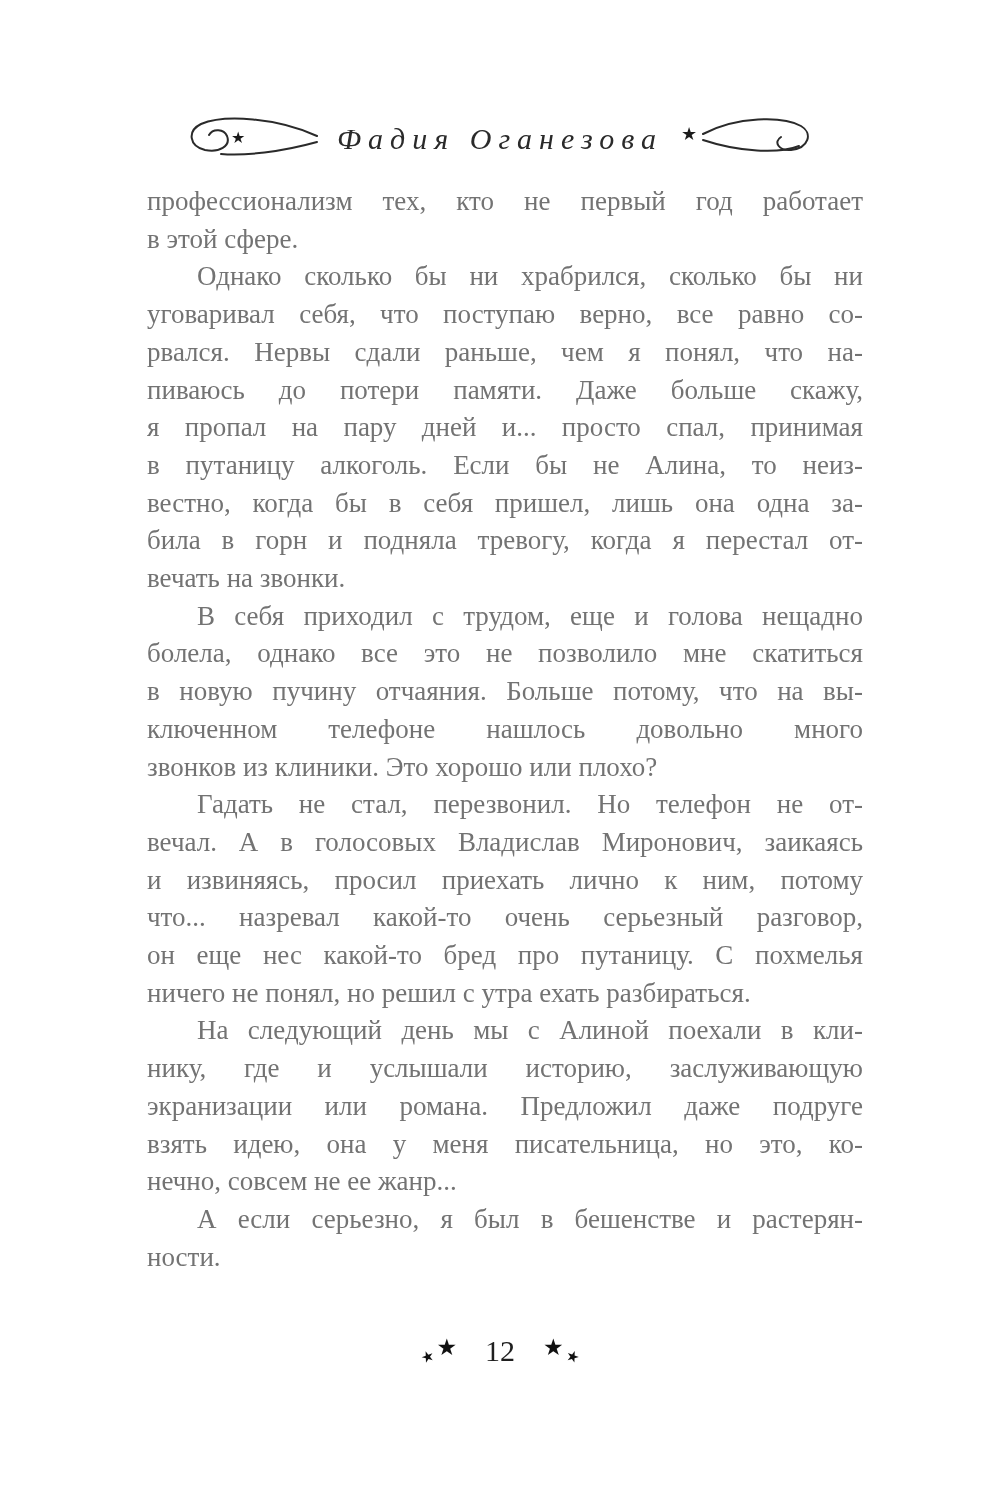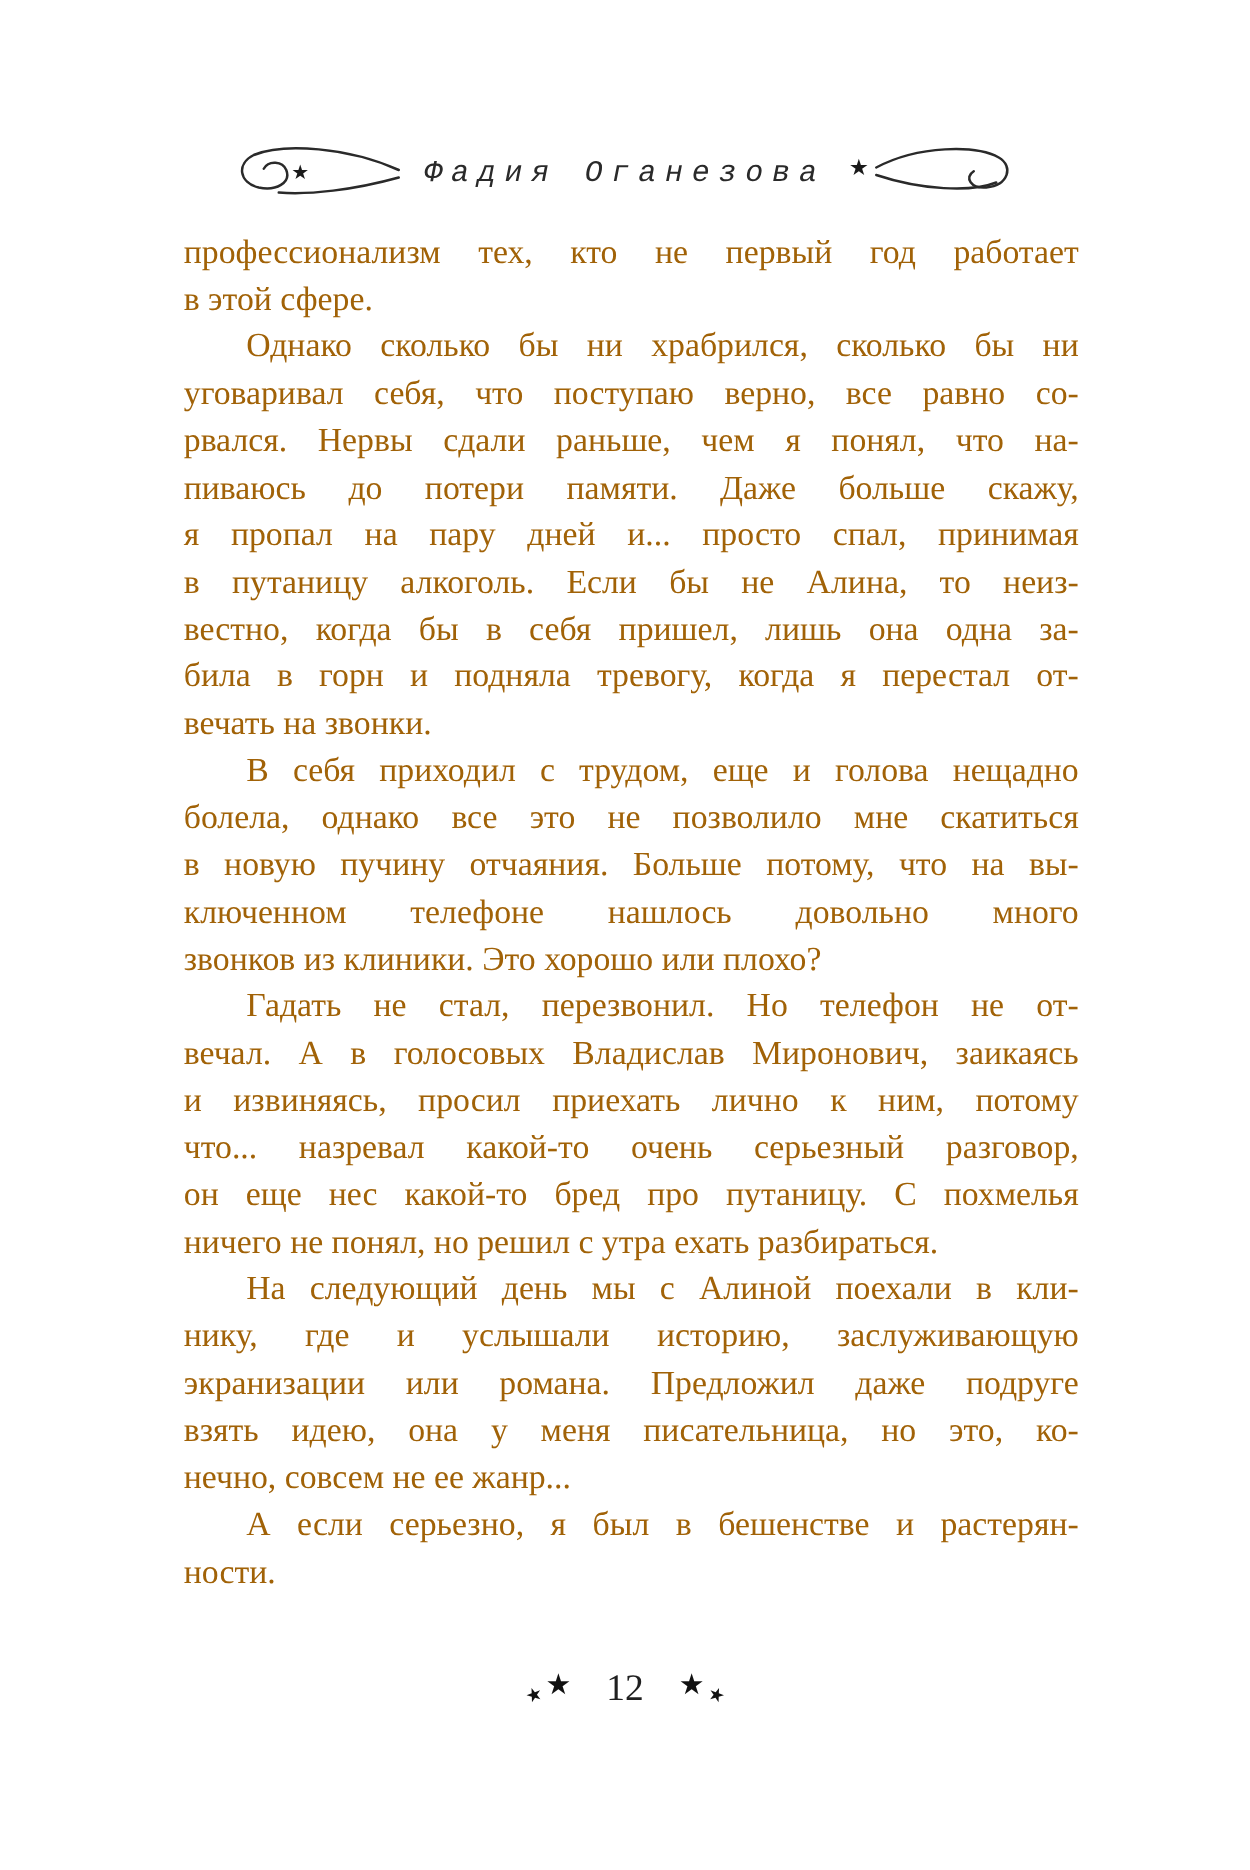--- a/index.html
+++ b/index.html
@@ -26,44 +26,44 @@
     position: absolute;
     top: 112px;
     left: 0;
     width: 100%;
     display: flex;
     justify-content: center;
     align-items: center;
     gap: 16px;
   }
   .author-name {
-    font-family: Liberation Mono, monospace;
+    font-family: Liberation Serif, serif;
     font-style: italic;
-    font-size: 24px;
+    font-size: 30px;
     letter-spacing: 7px;
     color: #2a2a2a;
     white-space: nowrap;
   }
   .flourish {
     display: inline-block;
   }
 
   
   .text-block {
     position: absolute;
     left: 147px;
     top: 183px;
     width: 716px;
   }
   .line {
     font-size: 27px;
     line-height: 37.7px;
     text-align: justify;
     text-align-last: justify;
-    color: #a16207;
+    color: #737373;
   }
   .line.para-end {
     text-align-last: left;
   }
   .line.indent {
     text-indent: 50px;
   }
 
   
   .footer {

